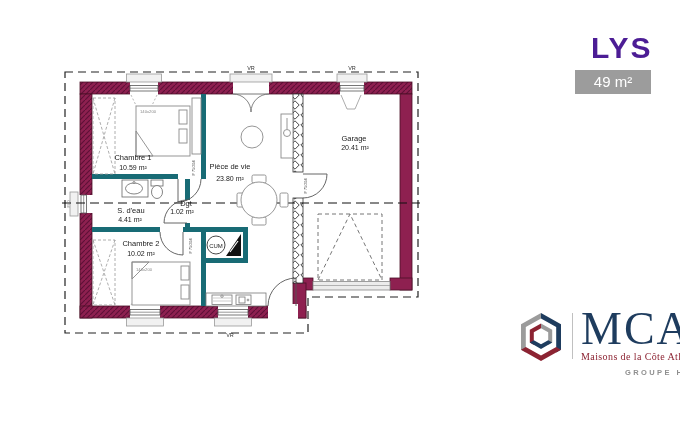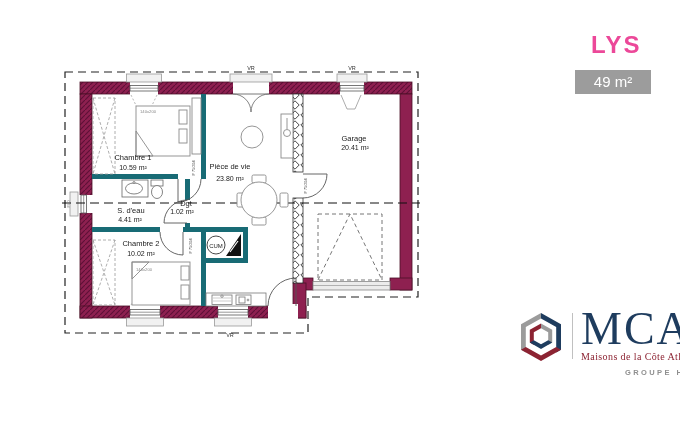--- a/index.html
+++ b/index.html
@@ -10,22 +10,22 @@
   
   text{font-family:"Liberation Sans",sans-serif;fill:#1a1a1a;}
   .room-name{font-size:7.5px;}
   .room-area{font-size:7px;}
   .tiny{font-size:4.2px;fill:#8a8a8a;}
   .door-lbl{font-size:3.8px;fill:#555;}
   .vr{font-size:5.5px;fill:#333;}
   .cum{font-size:6px;fill:#222;}
 
   
-  .plan-title{position:absolute;left:591px;top:31px;font-size:24px;font-weight:bold;
-              color:#ec4899;letter-spacing:2px;}
+  .plan-title{position:absolute;left:591px;top:31px;font-size:30px;font-weight:bold;
+              color:#4c1d95;letter-spacing:2px;}
   .area-badge{position:absolute;left:575px;top:70px;width:76px;height:24px;
               background:#9c9c9c;color:#fff;font-size:15px;text-align:center;
               line-height:24px;}
 
   
   .logo{position:absolute;left:517px;top:310px;display:flex;align-items:flex-start;}
   .logo-divider{width:1px;height:46px;background:#c0c0c0;margin:3px 0 0 7px;}
   .logo-text{margin-left:8px;white-space:nowrap;}
   .brand{font-family:"Liberation Serif",serif;font-size:46px;line-height:0.82;
          color:#1e3c5e;letter-spacing:2px;}

